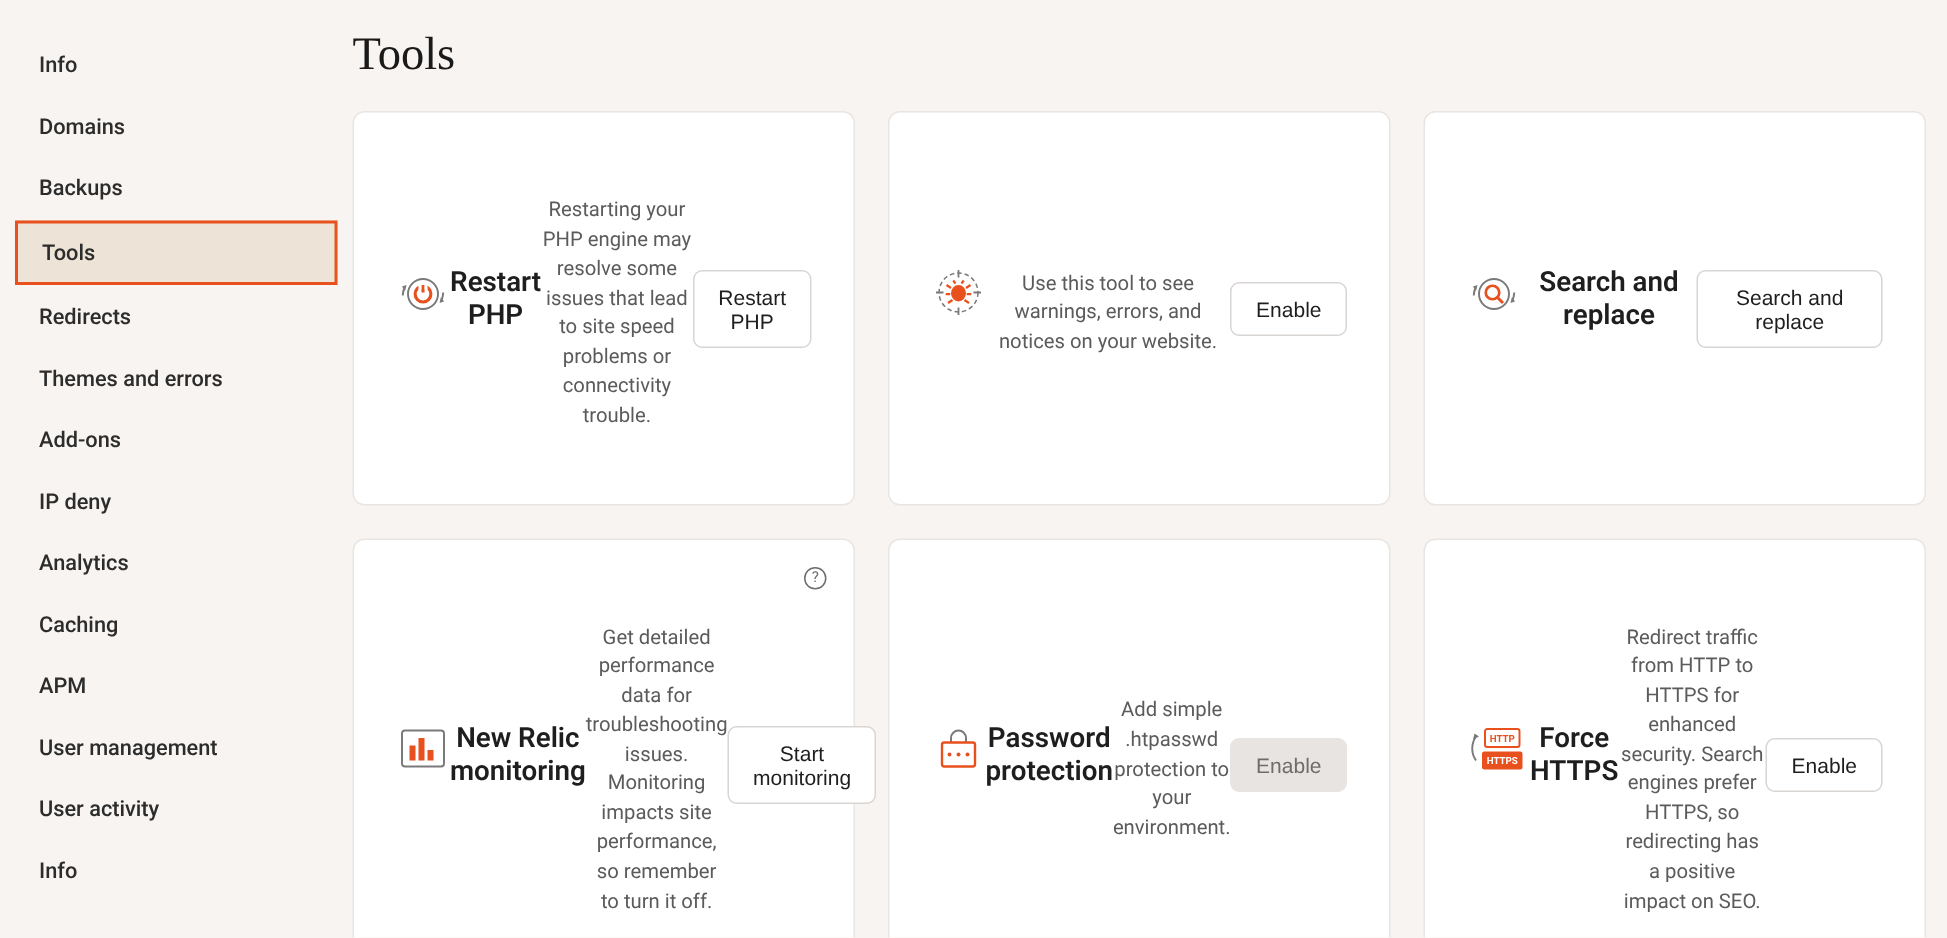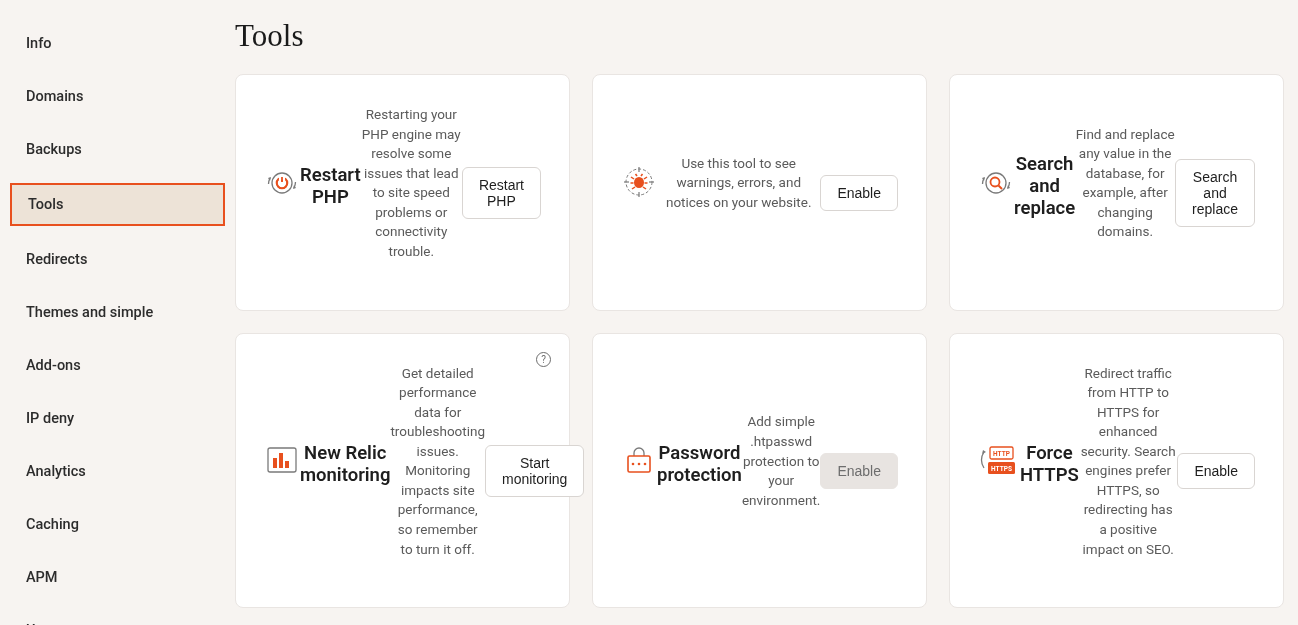--- a/index.html
+++ b/index.html
@@ -9,21 +9,21 @@
       width: 1298px;
       height: 625px;
       display: flex;
       color: #2c2c2c;
     }
     .sidebar {
       width: 235px;
       padding: 24px 10px 10px 10px;
       display: flex;
       flex-direction: column;
-      gap: 14px;
+      gap: 2px;
     }
     .sidebar-item {
       padding: 11px 16px;
       font-size: 14.5px;
       font-weight: 500;
       color: #2c2c2c;
       cursor: pointer;
       border-radius: 4px;
     }
     .sidebar-item.active {
@@ -70,20 +70,21 @@
       font-size: 18.5px;
       font-weight: 600;
       color: #1e1e1e;
       margin-bottom: 14px;
     }
     .card-desc {
       font-size: 13.5px;
       color: #5b5b5b;
       line-height: 1.45;
       margin-bottom: 20px;
+      margin-top: 26px;
     }
     .card-btn {
       background: #fff;
       border: 1px solid #d9d5d2;
       border-radius: 6px;
       padding: 9px 16px;
       font-size: 14px;
       font-weight: 400;
       color: #1e1e1e;
       cursor: pointer;
@@ -111,21 +112,21 @@
   </style>
 </head>
 <body>
 
 <nav class="sidebar">
   <div class="sidebar-item">Info</div>
   <div class="sidebar-item">Domains</div>
   <div class="sidebar-item">Backups</div>
   <div class="sidebar-item active">Tools</div>
   <div class="sidebar-item">Redirects</div>
-  <div class="sidebar-item">Themes and simple</div>
+  <div class="sidebar-item">Themes and errors</div>
   <div class="sidebar-item">Add-ons</div>
   <div class="sidebar-item">IP deny</div>
   <div class="sidebar-item">Analytics</div>
   <div class="sidebar-item">Caching</div>
   <div class="sidebar-item">APM</div>
   <div class="sidebar-item">User management</div>
   <div class="sidebar-item">User activity</div>
   <div class="sidebar-item">Info</div>
 </nav>
 
@@ -183,21 +184,20 @@
           <circle cx="18" cy="19" r="10" fill="none" stroke="#7a7a7a" stroke-width="1.3"></circle>
           <path d="M6 14 A15 15 0 0 0 4.5 20" fill="none" stroke="#7a7a7a" stroke-width="1.3"></path>
           <path d="M4 14 l3 -1 l-1 4 z" fill="#7a7a7a"></path>
           <path d="M30 24 A15 15 0 0 0 31.5 18" fill="none" stroke="#7a7a7a" stroke-width="1.3"></path>
           <path d="M32 24 l-3 1 l1 -4 z" fill="#7a7a7a"></path>
           <circle cx="17" cy="18" r="4.5" fill="none" stroke="#e8501e" stroke-width="1.8"></circle>
           <line x1="20.5" y1="21.5" x2="24" y2="25" stroke="#e8501e" stroke-width="2"></line>
         </svg>
       </div>
       <div class="card-title">Search and replace</div>
-      <div class="card-desc">Find and replace any value in the database, for example, after changing domains.</div>
       <button class="card-btn">Search and replace</button>
     </div>
 
     <div class="card">
       <div class="help-icon">?</div>
       <div class="card-icon">
         <svg viewBox="0 0 36 36" width="36" height="36">
           <rect x="4" y="6" width="28" height="24" rx="2" fill="none" stroke="#7a7a7a" stroke-width="1.3"></rect>
           <rect x="9" y="16" width="4" height="10" fill="#e8501e"></rect>
           <rect x="15" y="11" width="4" height="15" fill="#e8501e"></rect>

